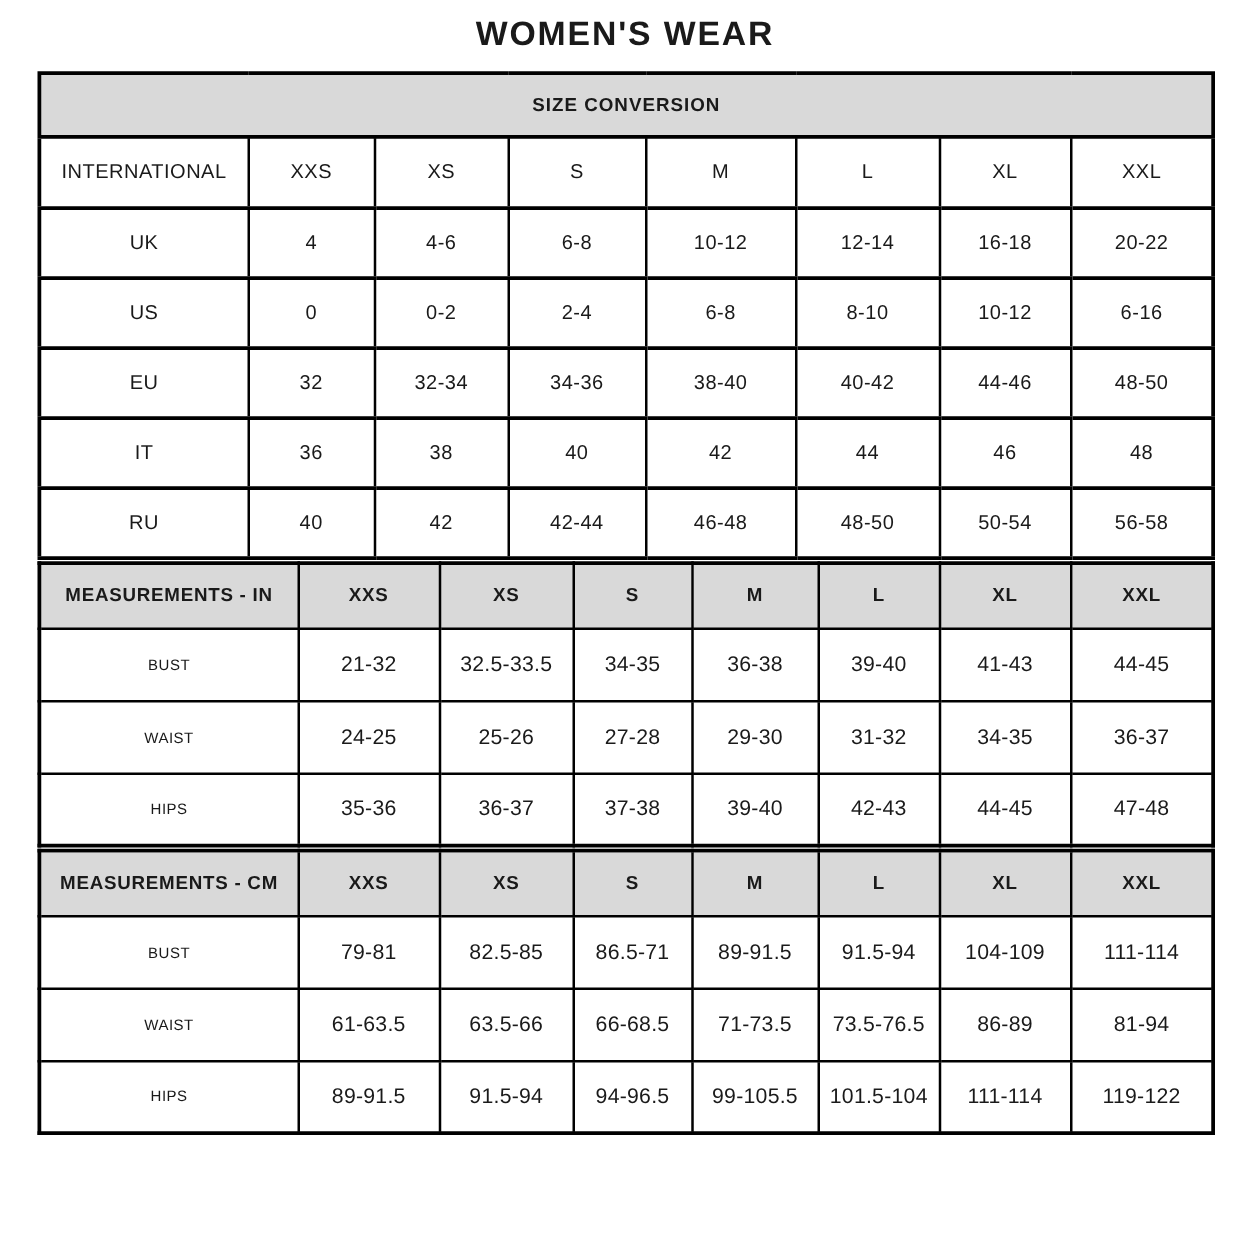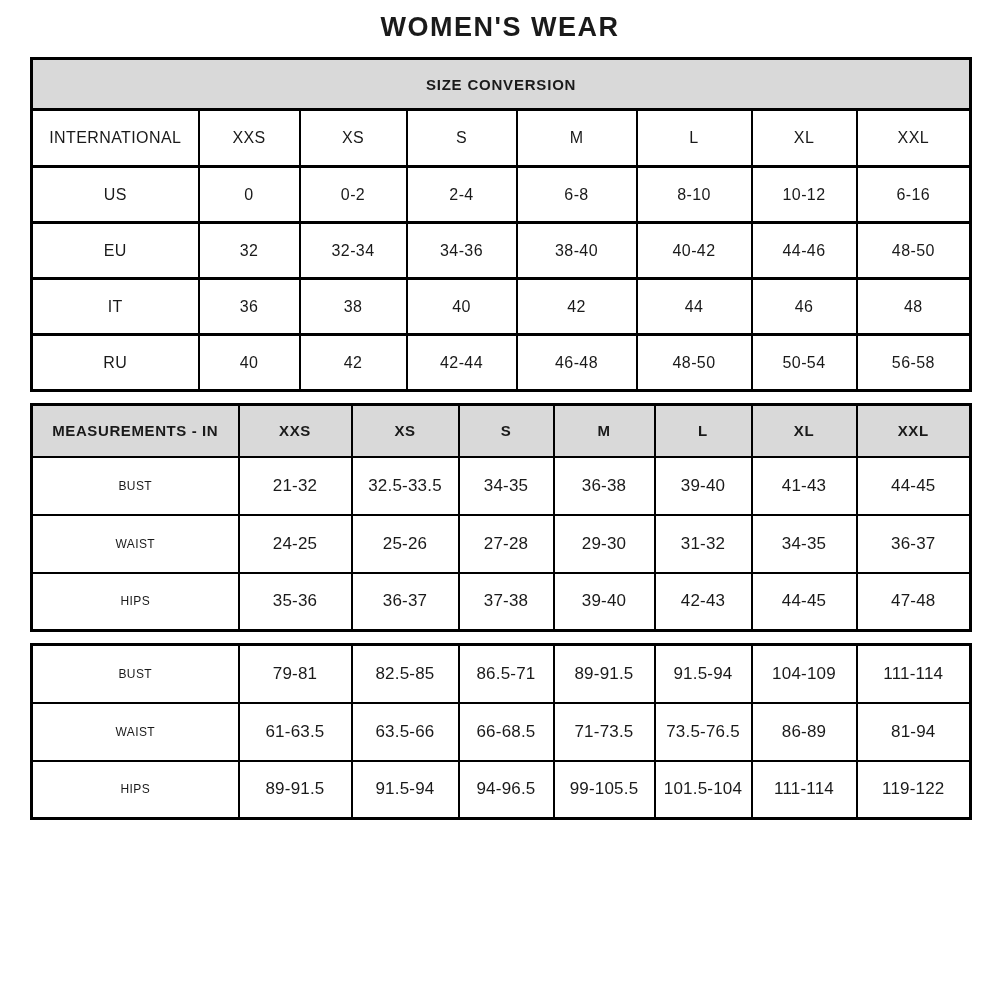--- a/index.html
+++ b/index.html
@@ -36,21 +36,21 @@
   
   .t1 td { border-width: 3px 2px; height: 56px; }
   .t1 tr.banner-row td { height: 51px; }
   .banner {
     background: #d9d9d9;
     font-weight: 700;
     font-size: 15px;
     letter-spacing: 0.8px;
   }
   .t1 tr.header-row td { height: 57px; }
-  .t2 { margin-top: 11px; }
+  .t2 { margin-top: 1px; }
   .t2 tr.header-row td {
     background: #d9d9d9;
     font-weight: 700;
     font-size: 15px;
     height: 52px;
     letter-spacing: 0.6px;
   }
   .t2 td { height: 58px; }
   .t2 td.val { font-size: 17px; letter-spacing: 0.2px; }
   .t2 td.rowlabel { font-size: 12px; }
@@ -79,20 +79,30 @@
     </tr>
     <tr class="header-row">
       <td>INTERNATIONAL</td>
       <td>XXS</td>
       <td>XS</td>
       <td>S</td>
       <td>M</td>
       <td>L</td>
       <td>XL</td>
       <td>XXL</td>
+    </tr>
+    <tr>
+      <td>UK</td>
+      <td>4</td>
+      <td>4-6</td>
+      <td>6-8</td>
+      <td>10-12</td>
+      <td>12-14</td>
+      <td>16-18</td>
+      <td>20-22</td>
     </tr>
     <tr>
       <td>US</td>
       <td>0</td>
       <td>0-2</td>
       <td>2-4</td>
       <td>6-8</td>
       <td>8-10</td>
       <td>10-12</td>
       <td>6-16</td>
@@ -190,20 +200,30 @@
       <col style="width:207px">
         <col style="width:113px">
         <col style="width:107px">
         <col style="width:95px">
       <col style="width:101px">
         <col style="width:97px">
         <col style="width:105px">
         <col style="width:114px">
     </colgroup>
     <tbody>
+        <tr class="header-row">
+      <td>MEASUREMENTS - CM</td>
+      <td>XXS</td>
+      <td>XS</td>
+      <td>S</td>
+      <td>M</td>
+      <td>L</td>
+      <td>XL</td>
+      <td>XXL</td>
+    </tr>
     <tr>
       <td class="rowlabel">BUST</td>
       <td class="val">79-81</td>
       <td class="val">82.5-85</td>
       <td class="val">86.5-71</td>
       <td class="val">89-91.5</td>
       <td class="val">91.5-94</td>
       <td class="val">104-109</td>
       <td class="val">111-114</td>
     </tr>

